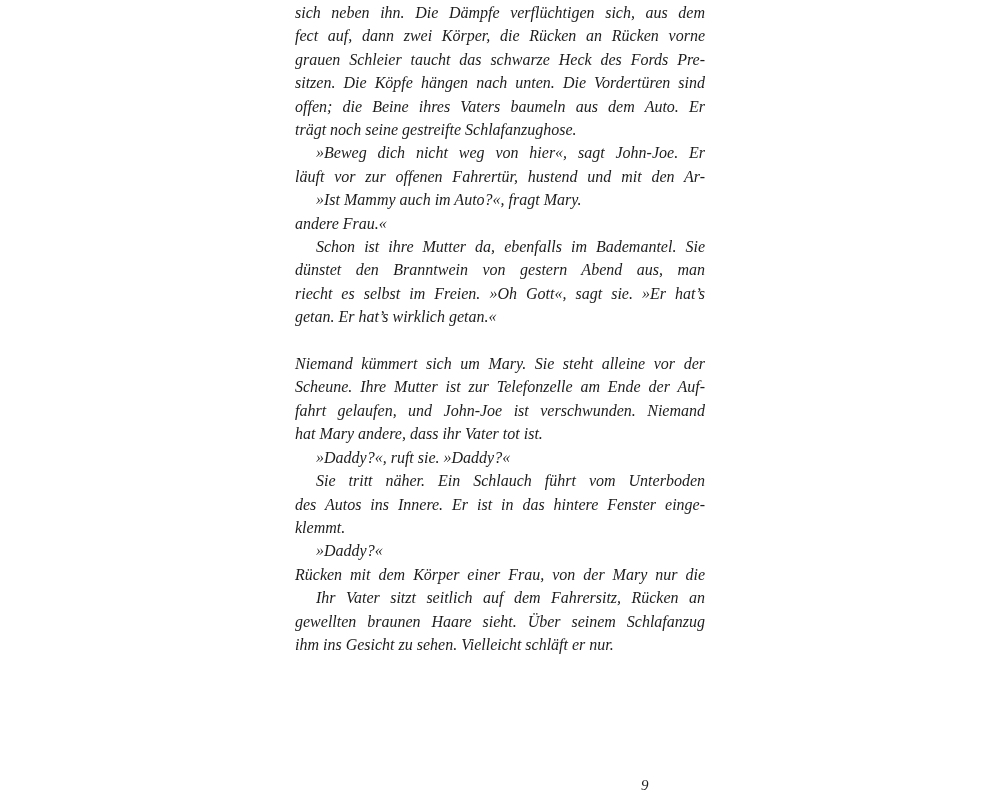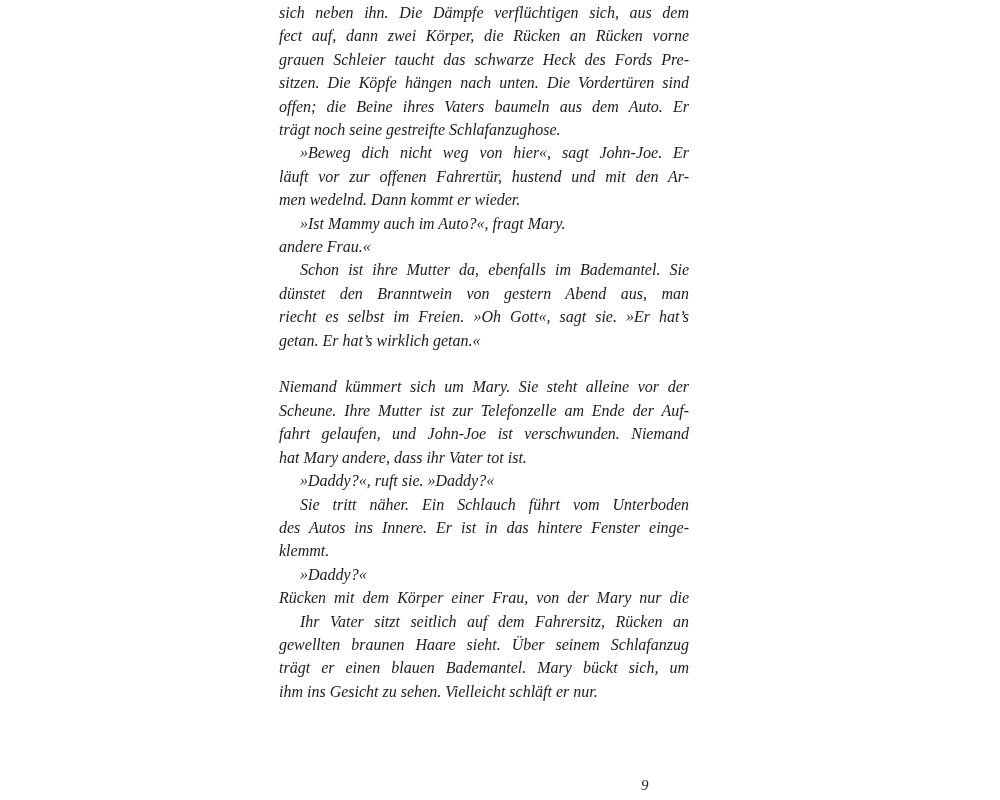--- a/index.html
+++ b/index.html
@@ -9,21 +9,21 @@
     font-family: "Liberation Serif", serif;
   }
   .page {
     position: relative;
     width: 1000px; height: 800px;
     background: #ffffff;
     overflow: hidden;
   }
   .text-block {
     position: absolute;
-    left: 279px; top: 1px;
+    left: 295px; top: 1px;
     width: 410px;
     font-style: italic;
     font-size: 16px;
     line-height: 23.4px;
     color: #1c1c1c;
   }
   .para { font-style: inherit; }
   .ln {
     display: block;
     white-space: nowrap;
@@ -55,21 +55,20 @@
       <span class="ln j">grauen Schleier taucht das schwarze Heck des Fords Pre-</span>
       <span class="ln j">sitzen. Die Köpfe hängen nach unten. Die Vordertüren sind</span>
       <span class="ln j">offen; die Beine ihres Vaters baumeln aus dem Auto. Er</span>
       <span class="ln">trägt noch seine gestreifte Schlafanzughose.</span>
     </p>
 
 
     <p class="para">
       <span class="ln j ind">»Beweg dich nicht weg von hier«, sagt John-Joe. Er</span>
       <span class="ln j">läuft vor zur offenen Fahrertür, hustend und mit den Ar-</span>
-      <span class="ln">men wedelnd. Dann kommt er wieder.</span>
     </p>
 
     <p class="para">
       <span class="ln ind">»Ist Mammy auch im Auto?«, fragt Mary.</span>
     </p>
 
     <p class="para">
       <span class="ln">andere Frau.«</span>
     </p>
 
@@ -100,20 +99,19 @@
     </p>
 
     <p class="para">
       <span class="ln ind">»Daddy?«</span>
     </p>
 
     <p class="para">
       <span class="ln j">Rücken mit dem Körper einer Frau, von der Mary nur die</span>
       <span class="ln j ind">Ihr Vater sitzt seitlich auf dem Fahrersitz, Rücken an</span>
       <span class="ln j">gewellten braunen Haare sieht. Über seinem Schlafanzug</span>
-      <span class="ln j">trägt er einen blauen Bademantel. Mary bückt sich, um</span>
       <span class="ln">ihm ins Gesicht zu sehen. Vielleicht schläft er nur.</span>
     </p>
 
   </div>
 
   <div class="page-number">9</div>
 </div>
 
 </body></html>

